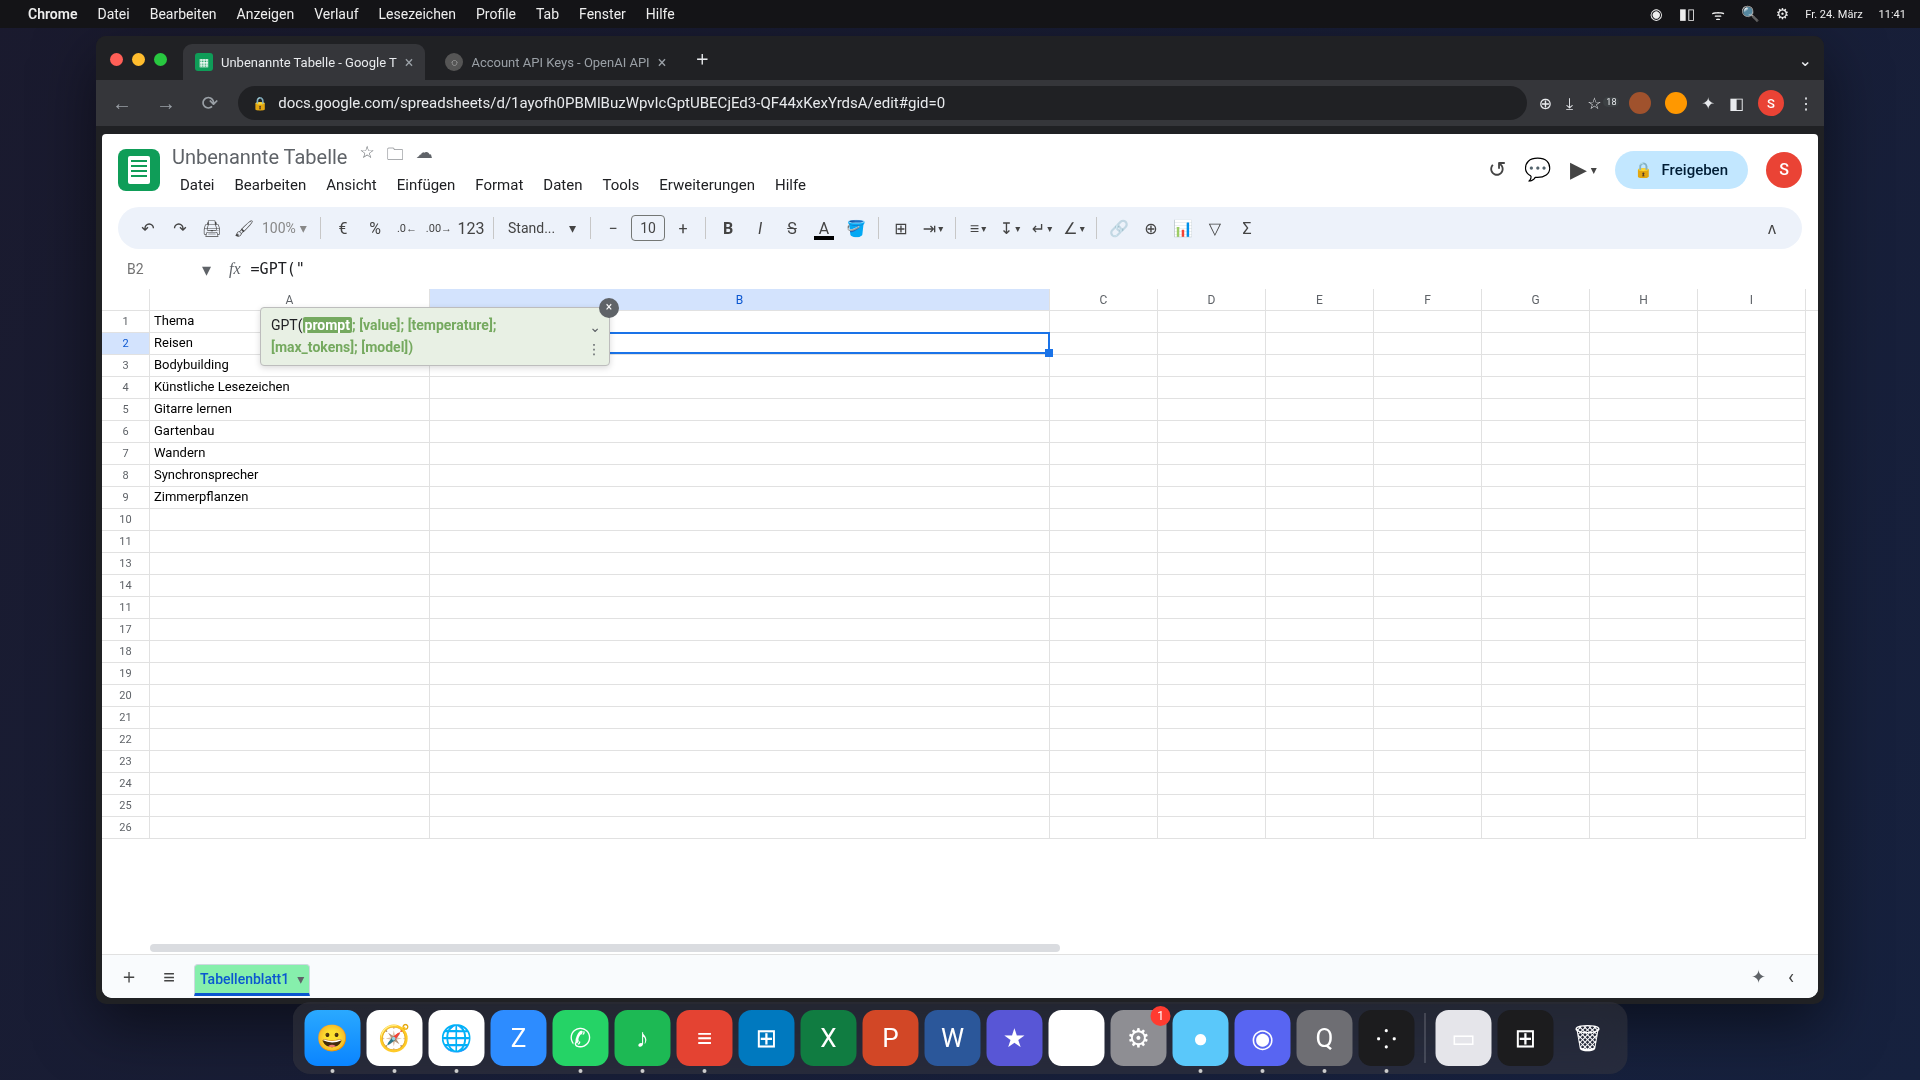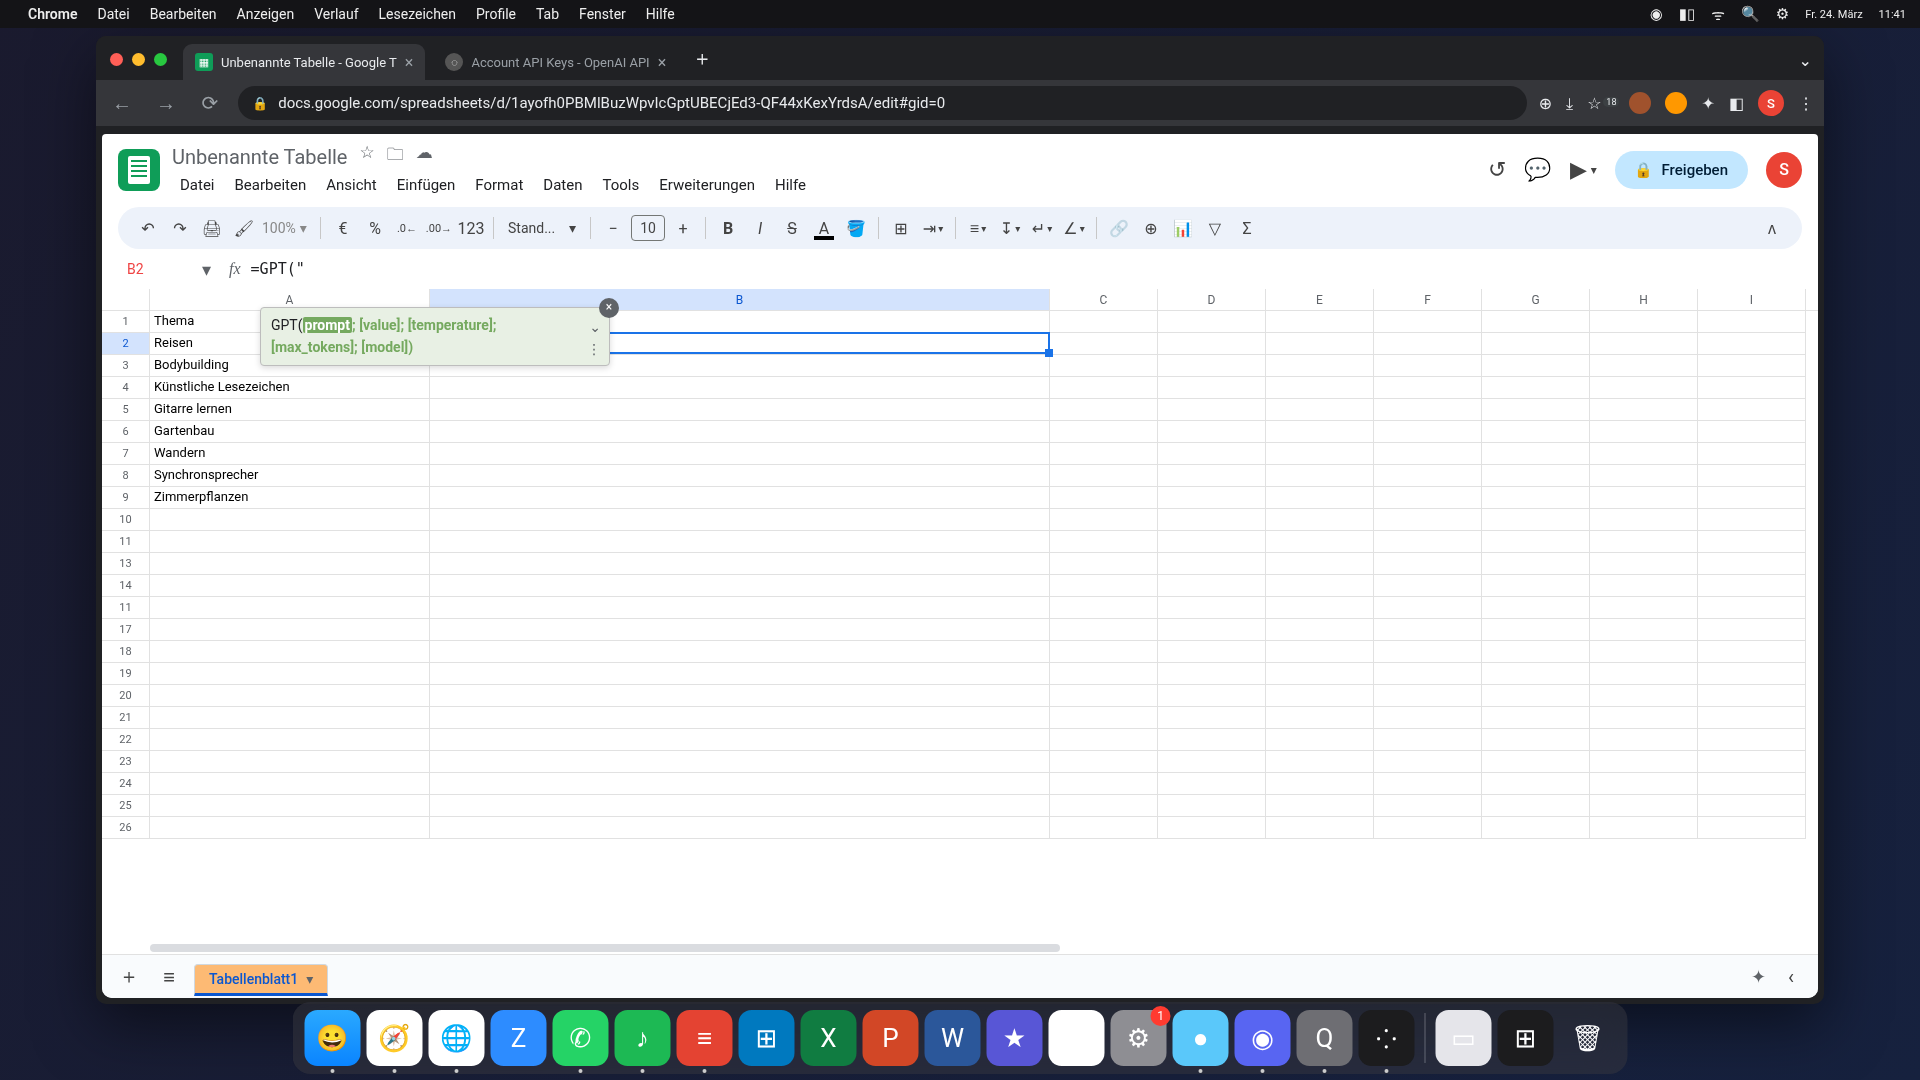--- a/index.html
+++ b/index.html
@@ -68,21 +68,21 @@
   .zoom-sel { font-size:14px; color:#888; min-width:50px; display:flex; align-items:center; gap:4px; }
   .font-sel { min-width:80px; display:flex; align-items:center; gap:6px; justify-content:space-between; padding:0 6px; }
   .font-size-box { width:34px; height:26px; border:1px solid #747775; border-radius:4px; display:flex; align-items:center; justify-content:center; font-size:14px; }
   .text-color { position:relative; }
   .text-color::after { content:""; position:absolute; bottom:3px; left:4px; right:4px; height:4px; background:#000; }
   .fill-color { position:relative; }
   .chev-down::after { content:"▾"; font-size:10px; margin-left:2px; color:#444; }
   .toolbar-collapse { margin-left:auto; }
 
   .namebox-formula { display:flex; align-items:center; padding: 0 16px 6px 16px; gap:0; font-size:14px; }
-  .name-box { width:84px; height:28px; border:1px solid transparent; display:flex; align-items:center; padding:0 8px; color:#ef4444; }
+  .name-box { width:84px; height:28px; border:1px solid transparent; display:flex; align-items:center; padding:0 8px; color:#737373; }
   .name-box-chev { color:#5f6368; font-size:18px; margin-right:18px; }
   .fx-icon { font-style:italic; color:#5f6368; margin-right:10px; font-family: serif; font-size:16px; }
   .formula-input { flex:1; color:#202124; font-family: 'Consolas', monospace; font-size:15px; }
 
   .grid-area { flex:1; position:relative; overflow:hidden; background:#fff; }
   .col-row { display:flex; height:22px; border-bottom:1px solid #e1e1e1; font-size:12px; color:#5f6368; }
   .corner { width:48px; border-right:1px solid #e1e1e1; background:#fff; }
   .col-h { border-right:1px solid #e1e1e1; display:flex; align-items:center; justify-content:center; background:#fff; }
   .col-h.selected { background:#d3e3fd; color:#0b57d0; }
   .col-A-h { width:280px; }
@@ -102,21 +102,21 @@
   .formula-tooltip { position:absolute; background:#e8f0e4; border:1px solid #bdbdbd; border-radius:4px; font-family: 'Consolas', monospace; font-size:14px; padding: 6px 36px 6px 10px; color:#202124; line-height:1.6; box-shadow:0 2px 6px rgba(0,0,0,.15); z-index:50; }
   .formula-tooltip .highlight { background:#75a95f; color:#fff; padding:0 2px; border-radius:2px; font-weight:bold; }
   .formula-tooltip .opt { color:#75a95f; font-weight:bold; }
   .tooltip-close { position:absolute; top:-10px; right:-10px; width:20px; height:20px; border-radius:50%; background:#5f6368; color:#fff; display:flex; align-items:center; justify-content:center; font-size:12px; }
   .tooltip-expand { position:absolute; top:8px; right:8px; color:#5f6368; font-size:14px; }
   .tooltip-menu { position:absolute; bottom:4px; right:8px; color:#5f6368; font-size:14px; }
 
   
   .sheet-tabs { height:44px; border-top:1px solid #e1e1e1; display:flex; align-items:center; padding:0 12px; gap:10px; background:#f9fbfd; }
   .sheet-tab-btn { width:30px; height:30px; display:flex; align-items:center; justify-content:center; color:#444; font-size:20px; }
-  .sheet-tab { background:#fdba74; border:1px solid #cfd8e0; border-bottom:3px solid #0b57d0; border-radius:4px 4px 0 0; padding:6px 14px; font-size:14px; color:#0b57d0; font-weight:500; display:flex; align-items:center; gap:8px; margin-top:6px; }
+  .sheet-tab { background:#86efac; border:1px solid #cfd8e0; border-bottom:3px solid #0b57d0; border-radius:4px 4px 0 0; padding:6px 5px; font-size:14px; color:#0b57d0; font-weight:500; display:flex; align-items:center; gap:8px; margin-top:6px; }
   .explore-btn { margin-left:auto; color:#5f6368; font-size:18px; }
 
   .hscroll { position:absolute; left:48px; right:14px; bottom:0; height:12px; background:#fff; }
   .hscroll-thumb { position:absolute; left:0; width:55%; top:2px; bottom:2px; background:#dadce0; border-radius:6px; }
 
   
   .dock { position:absolute; bottom:6px; left:50%; transform:translateX(-50%); height:72px; background:rgba(60,60,67,0.45); backdrop-filter: blur(20px); border-radius:18px; display:flex; align-items:center; padding:0 12px; gap:6px; z-index:500; }
   .dock-icon { width:56px; height:56px; border-radius:13px; display:flex; align-items:center; justify-content:center; color:#fff; font-size:26px; position:relative; }
   .dock-sep { width:1px; height:50px; background:rgba(255,255,255,0.3); margin:0 4px; }
   .dock-indicator { position:absolute; bottom:-7px; left:50%; transform:translateX(-50%); width:4px; height:4px; border-radius:50%; background:#ccc; }

